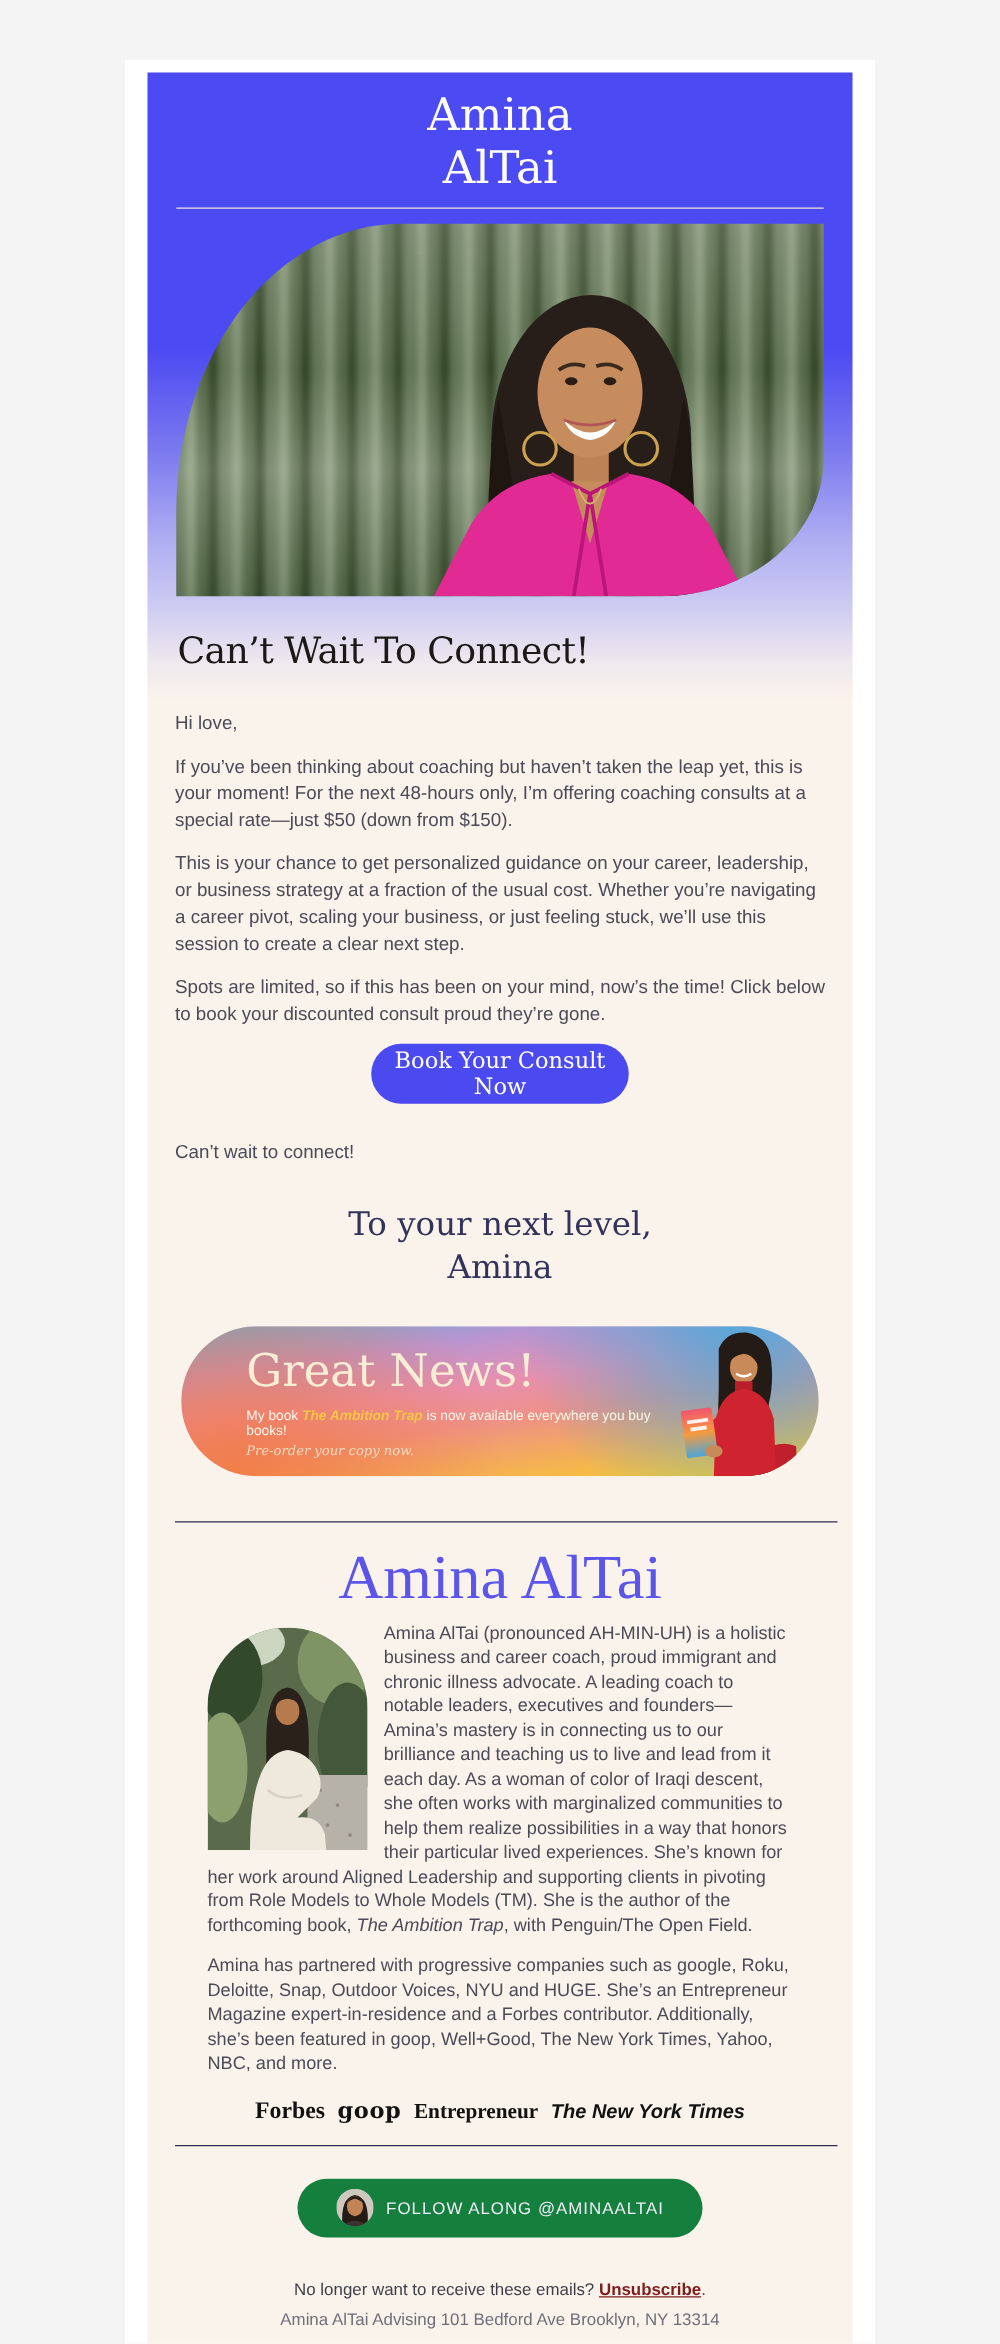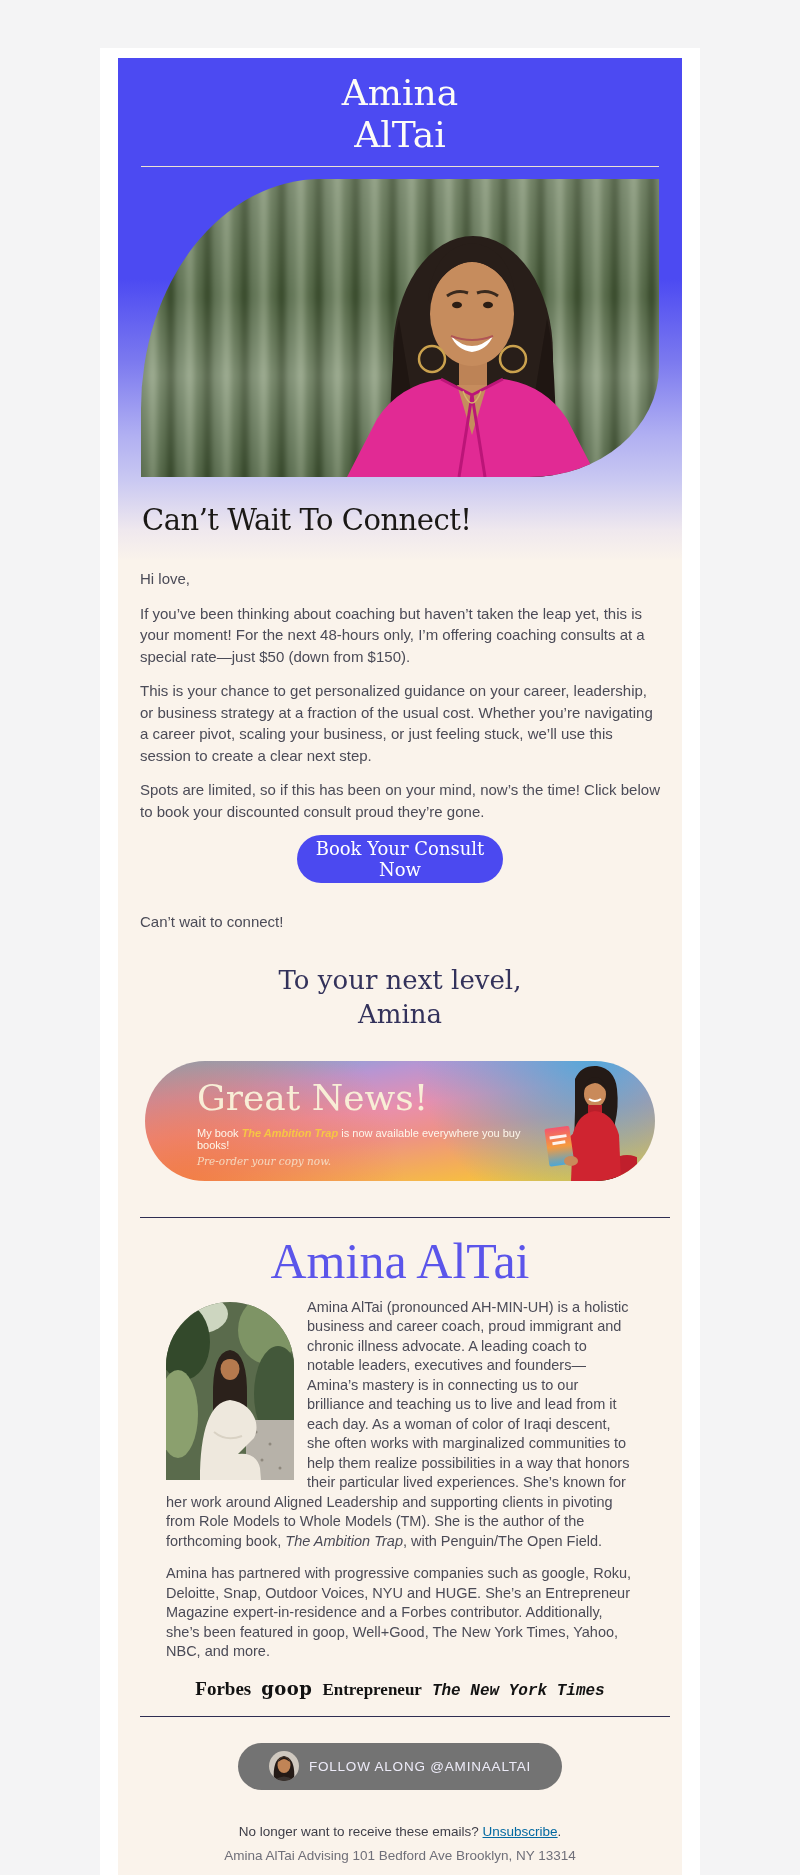--- a/index.html
+++ b/index.html
@@ -96,34 +96,34 @@
     border-radius:64px 64px 0 0; overflow:hidden; position:relative;
   }
   .book-italic { font-style:italic; }
   .logos-row {
     display:flex; justify-content:center; align-items:baseline; gap:10px;
     margin-top:16px; color:#121212; clear:both;
   }
   .logo-forbes { font-family:"Liberation Serif", serif; font-weight:bold; font-size:19px; }
   .logo-goop { font-family:"DejaVu Serif", serif; font-weight:bold; font-size:18px; letter-spacing:.5px; }
   .logo-entrepreneur { font-family:"Liberation Serif", serif; font-weight:bold; font-size:17px; }
-  .logo-nyt { font-family:Liberation Mono, monospace; font-weight:bold; font-style:italic; font-size:16px; }
+  .logo-nyt { font-family:Liberation Sans, sans-serif; font-weight:bold; font-style:italic; font-size:16px; }
   .divider2 { margin-top:16px; }
 
   
   .follow-button {
     display:flex; align-items:center; justify-content:center; gap:10px;
     width:324px; height:47px; margin:26px auto 0;
-    background:#737373; border:none; border-radius:24px; cursor:pointer;
+    background:#15803d; border:none; border-radius:24px; cursor:pointer;
   }
   .follow-avatar { width:30px; height:30px; border-radius:50%; overflow:hidden; flex:0 0 30px; }
   .follow-label { color:#eeecf9; font-size:13.5px; letter-spacing:.8px; }
   .footer { margin-top:34px; text-align:center; padding-bottom:22px; }
   .unsub-line { font-size:13.5px; color:#3e3e48; margin:0; }
-  .unsub-link { color:#0369a1; font-weight:normal; text-decoration:underline; cursor:pointer; }
+  .unsub-link { color:#7f1d1d; font-weight:bold; text-decoration:underline; cursor:pointer; }
   .address { font-size:13.5px; color:#6f6f79; margin:9px 0 0; }
 </style>
 </head>
 <body>
 
 <div class="wrapper">
   <div class="content">
 
     <div class="hero">
       <div class="logo">

